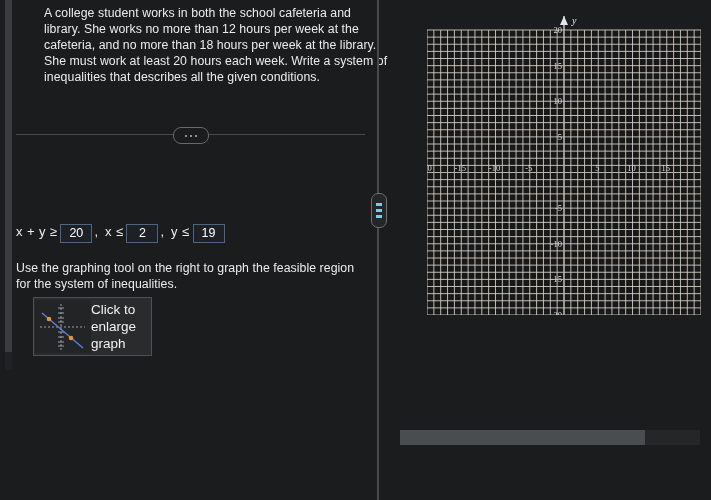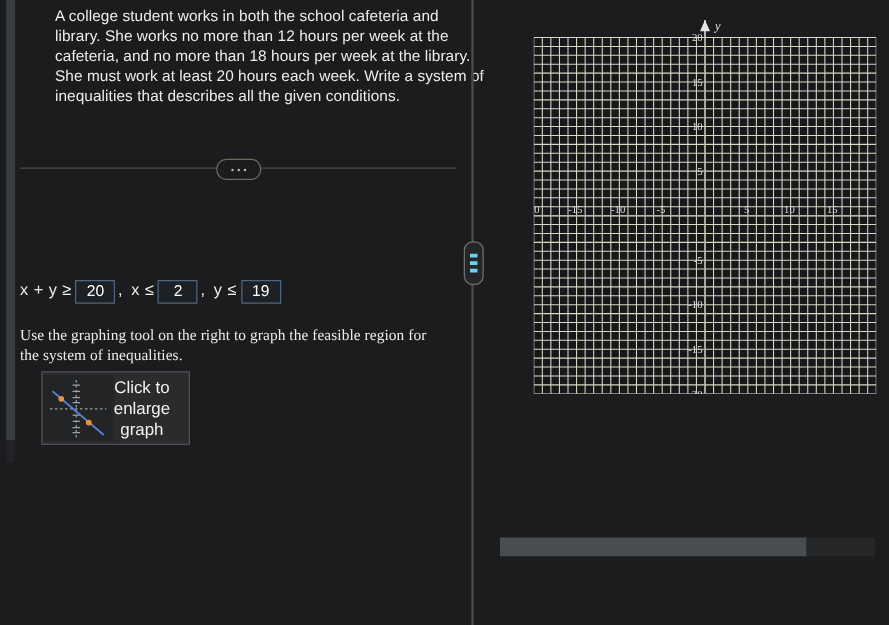--- a/index.html
+++ b/index.html
@@ -116,21 +116,20 @@
     color: #ffffff;
     font-size: 12.5px;
     line-height: 14px;
     text-align: center;
   }
 
   #instruction-graph {
     position: absolute;
     left: 3px; top: 261px;
     width: 340px;
-    font-family: Liberation Serif, serif;
   }
 
   
   #enlarge-graph-button {
     position: absolute;
     left: 20px; top: 297px;
     width: 119px; height: 59px;
     background: #2a2b2d;
     border: 1px solid #4e5053;
     display: flex;
@@ -139,21 +138,21 @@
     box-sizing: border-box;
     cursor: pointer;
   }
   #graph-thumbnail {
     width: 56px; height: 53px;
     flex: 0 0 56px;
     margin-left: 1px;
   }
   #enlarge-graph-label {
     flex: 1;
-    text-align: center;
+    text-align: left;
     padding-right: 17px;
     font-size: 13.5px;
     line-height: 17px;
     color: #f2f2f2;
   }
 
   
   #splitter {
     position: absolute;
     left: 377px; top: 0;

